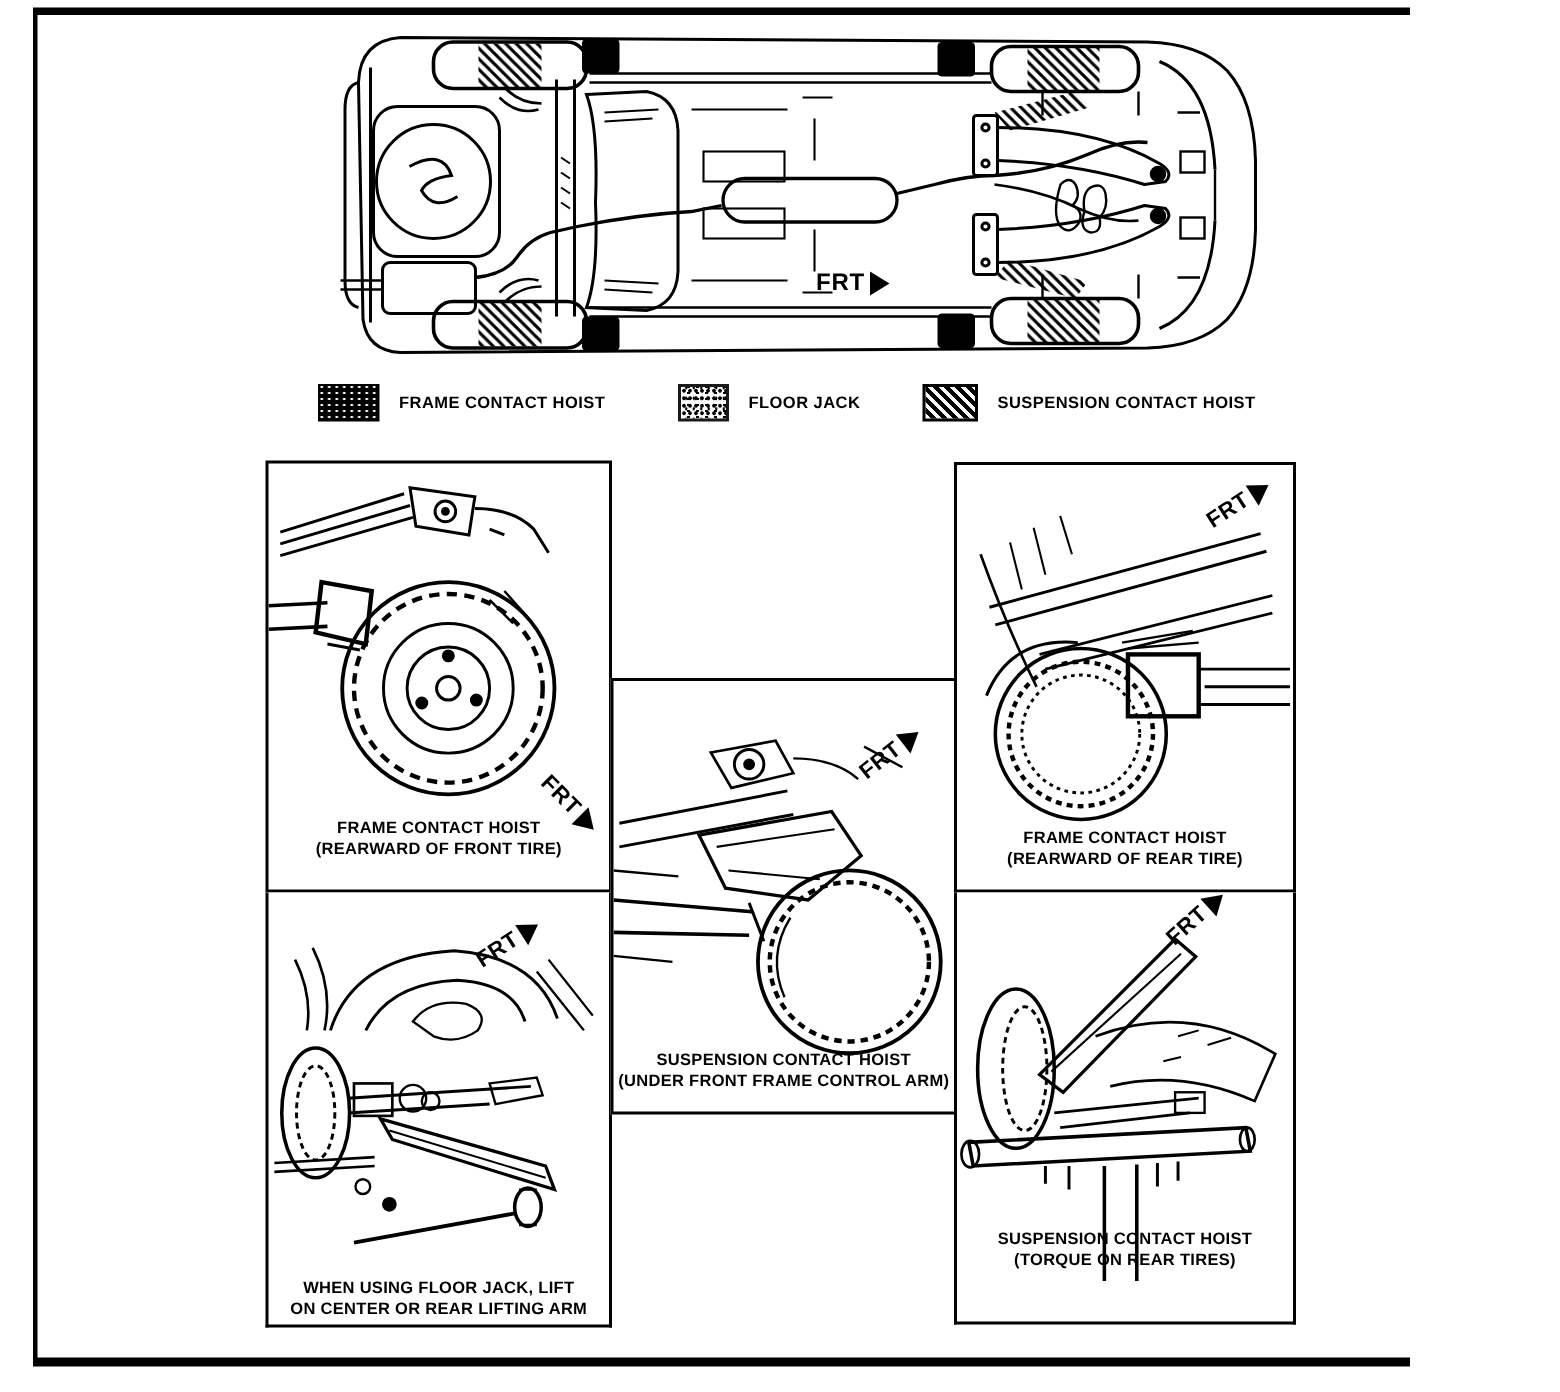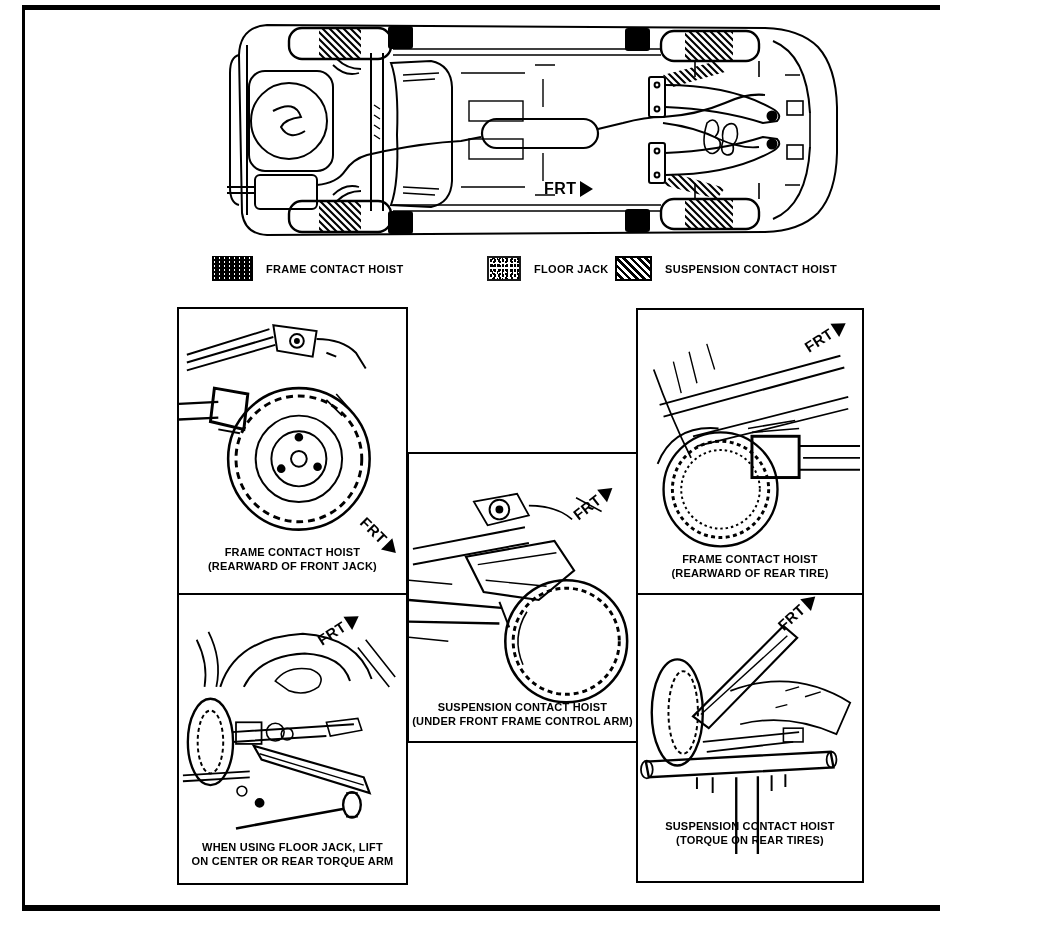--- a/index.html
+++ b/index.html
@@ -21,34 +21,34 @@
   .legend-label{font-weight:bold;font-size:11px;letter-spacing:0.3px;}
   .swatch{display:inline-block;height:25px;box-sizing:border-box;}
   .swatch-stipple{width:41px;background-color:#000;
      background-image:radial-gradient(#fff 0.9px, transparent 1.1px);background-size:5px 4px;}
   .swatch-speckle{width:34px;border:2px solid #1a1a1a;background-color:#fff;
      background-image:radial-gradient(#000 1px, transparent 1.3px),radial-gradient(#000 1px, transparent 1.3px),radial-gradient(#000 0.8px, transparent 1px);
      background-size:4px 5px,6px 4px,5px 7px;background-position:0 0,2px 2px,1px 4px;}
   .swatch-hatch{width:37px;border:2px solid #000;
      background:repeating-linear-gradient(45deg, transparent 0 2.6px, #000 2.6px 5.2px);}
   .li-1{left:212px;top:256px;}
-  .li-2{left:452px;top:256px;margin-left:35px;}
+  .li-2{left:452px;top:256px;}
   .li-3{left:615px;top:256px;}
 
   
   .panel{position:absolute;background:#fff;border:2px solid #000;box-sizing:border-box;}
   .p-tl{left:177px;top:307px;width:231px;height:288px;}
   .p-bl{left:177px;top:595px;width:231px;height:290px;border-top:none;}
   .p-c {left:407px;top:452px;width:231px;height:291px;}
   .p-tr{left:636px;top:308px;width:228px;height:287px;}
   .p-br{left:636px;top:595px;width:228px;height:288px;border-top:none;}
   .panel svg{position:absolute;left:0;top:0;width:100%;height:100%;}
   .caption{position:absolute;left:0;right:0;text-align:center;font-weight:bold;
            font-size:11px;line-height:14px;letter-spacing:0.2px;}
-  .cap-tl{top:236px;}  .cap-bl{top:245px;}  .cap-c{top:246px;}  .cap-tr{top:242px;}  .cap-br{top:224px;}
+  .cap-tl{top:236px;}  .cap-bl{top:257px;}  .cap-c{top:246px;}  .cap-tr{top:242px;}  .cap-br{top:224px;}
 </style>
 </head>
 <body>
 
 <div class="page">
   <div class="frame"></div>
 
   <div class="overview">
     <svg viewBox="0 0 615 230">
       <defs>
@@ -164,21 +164,21 @@
         <circle cx="104" cy="162" r="3.4" fill="#000"></circle>
         <path d="M150,92 L166,108 M160,86 L176,104" stroke-width="1.6"></path>
       </g>
     </svg>
     <div class="frt" style="left:184px;top:202px;transform:rotate(45deg);">
       <span>FRT</span>
       <span class="frt-arrow"></span>
     </div>
     <div class="caption cap-tl">
       <div>FRAME CONTACT HOIST</div>
-      <div>(REARWARD OF FRONT JACK)</div>
+      <div>(REARWARD OF FRONT TIRE)</div>
     </div>
   </div>
 
   <div class="panel p-bl">
     <svg viewBox="0 0 231 290">
       <g fill="none" stroke="#000" stroke-width="2">
         <path d="M30,36 Q44,64 38,92 M18,44 Q30,68 26,92" stroke-width="1.8"></path>
         <path d="M42,92 Q58,42 126,38 Q182,42 196,84"></path>
         <path d="M66,92 Q82,60 128,58 Q166,60 174,86"></path>
         <path d="M98,86 Q110,70 134,74 Q150,80 142,92 Q128,102 112,96 Z" stroke-width="1.6"></path>
@@ -199,21 +199,21 @@
         <ellipse cx="176" cy="212" rx="9" ry="13" stroke-width="2.4"></ellipse>
         <path d="M170,200 L182,200 M170,224 L182,224" stroke-width="1.6"></path>
       </g>
     </svg>
     <div class="frt" style="left:140px;top:38px;transform:rotate(-33deg);">
       <span>FRT</span>
       <span class="frt-arrow"></span>
     </div>
     <div class="caption cap-bl">
       <div>WHEN USING FLOOR JACK, LIFT</div>
-      <div>ON CENTER OR REAR TORQUE ARM</div>
+      <div>ON CENTER OR REAR LIFTING ARM</div>
     </div>
   </div>
 
   <div class="panel p-c">
     <svg viewBox="0 0 231 291">
       <g fill="none" stroke="#000" stroke-width="2">
         <path d="M4,96 L118,74 M4,112 L122,90"></path>
         <path d="M66,48 L110,40 L122,62 L80,72 Z" stroke-width="1.8"></path>
         <circle cx="92" cy="56" r="10"></circle>
           <circle cx="92" cy="56" r="3" fill="#000"></circle>

